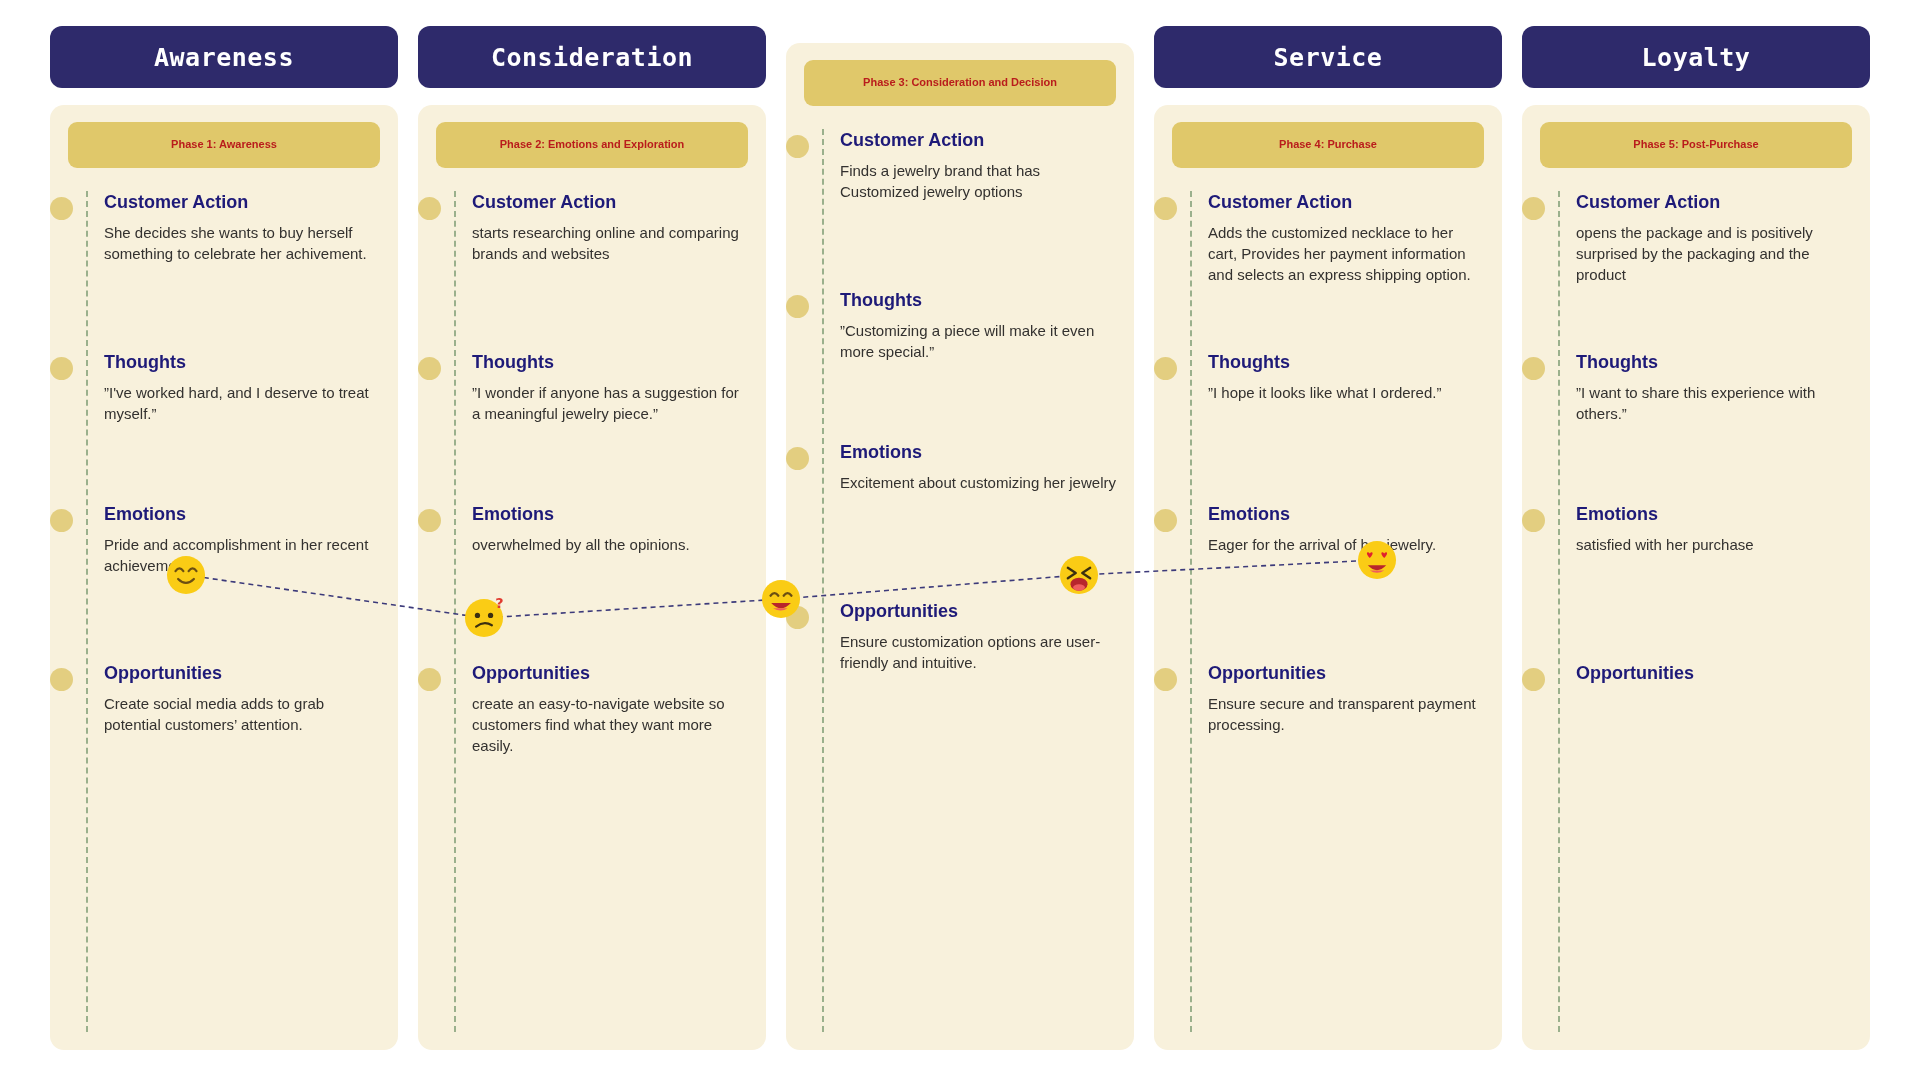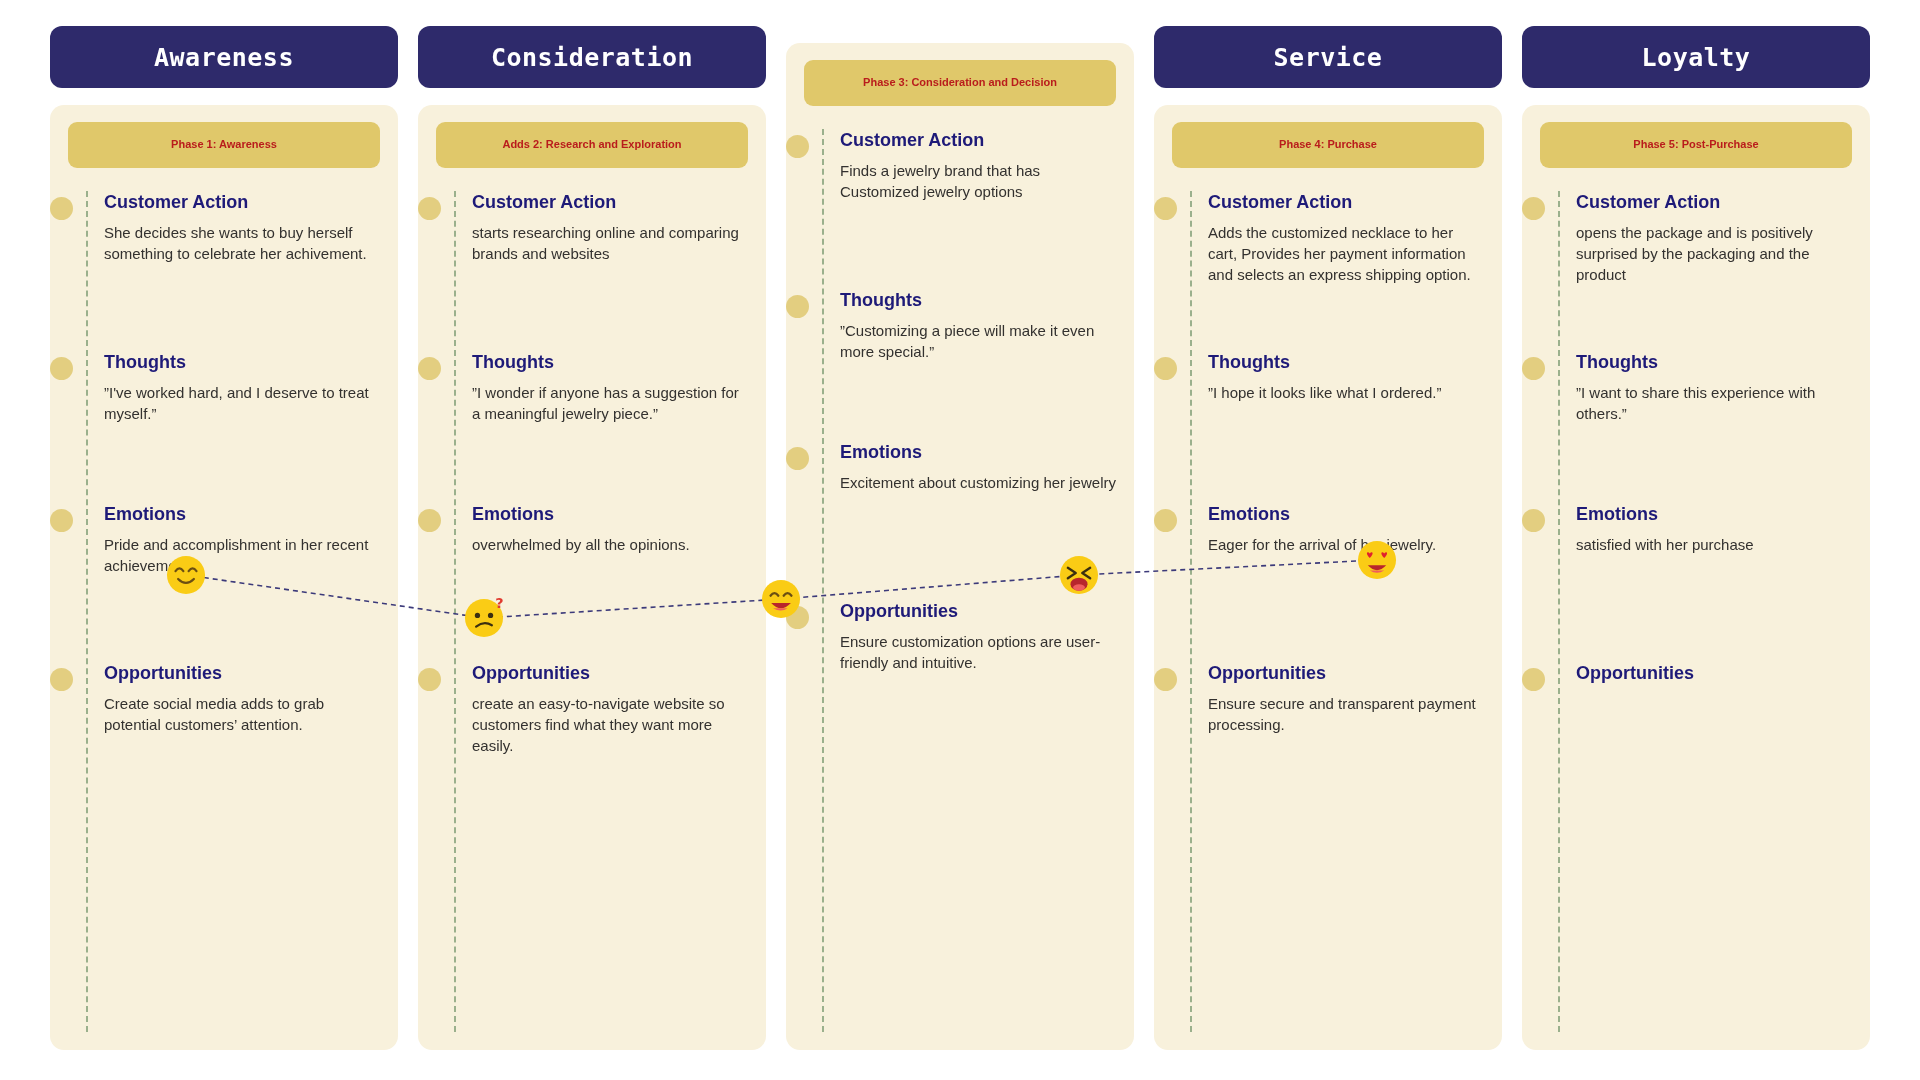--- a/index.html
+++ b/index.html
@@ -197,21 +197,21 @@
         </div>
       </div>
     </div>
 
     <div class="column">
       <div class="stage-header">
         <span class="stage-header-label">Consideration</span>
       </div>
       <div class="stage-body">
         <div class="phase-pill">
-          <span class="phase-pill-label">Adds 2: Research and Exploration</span>
+          <span class="phase-pill-label">Phase 2: Emotions and Exploration</span>
         </div>
         <div class="rail"></div>
         <div class="sections">
           <div class="section action">
             <span class="section-dot"></span>
             <div class="section-title">Customer Action</div>
             <div class="section-text">starts researching online and comparing brands and websites</div>
           </div>
           <div class="section thoughts">
             <span class="section-dot"></span>

